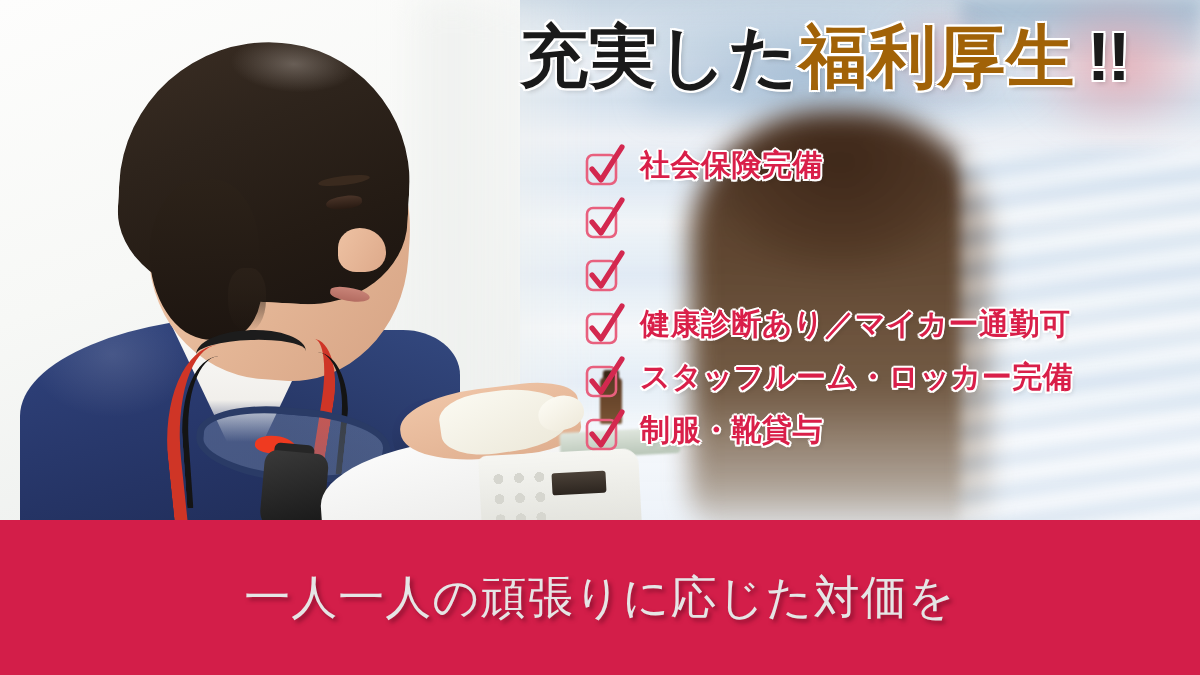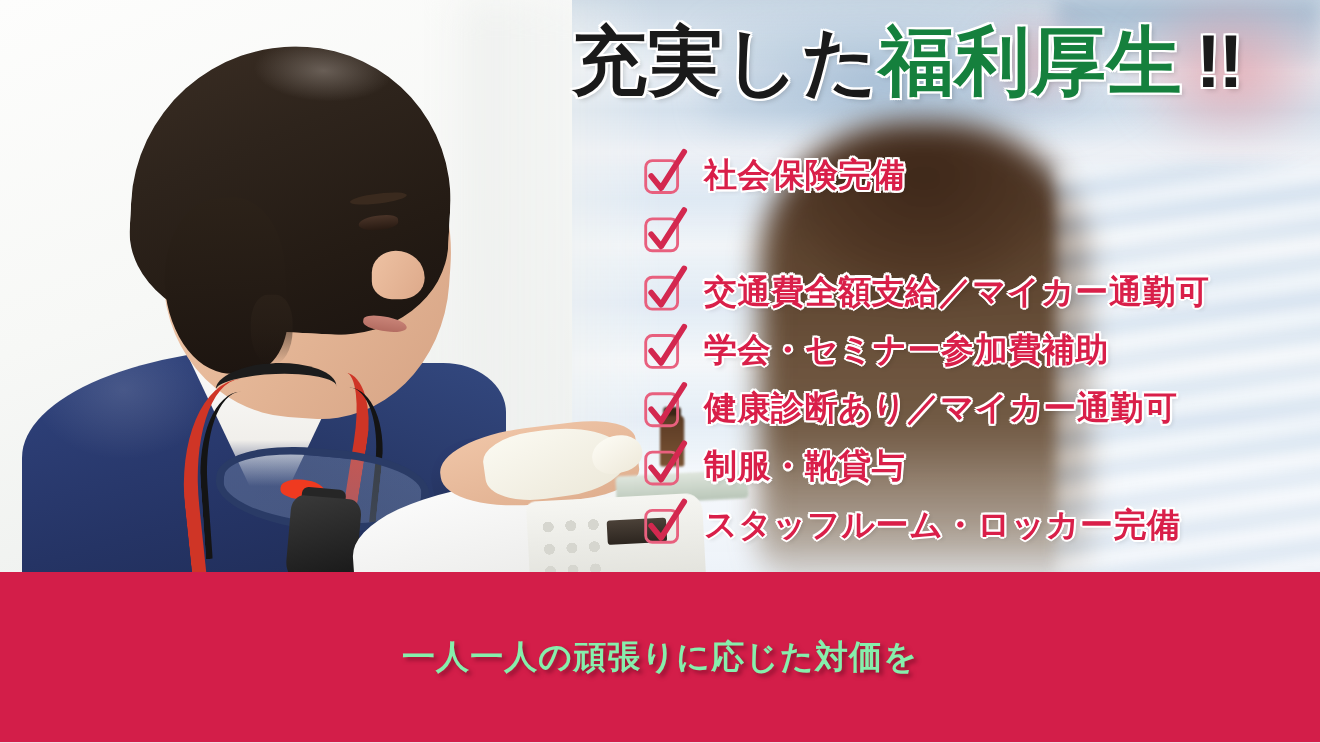--- a/index.html
+++ b/index.html
@@ -303,29 +303,29 @@
     font-size:68px;font-weight:bold;
     letter-spacing:1px;
     line-height:1;
     white-space:nowrap;
     color:#1a1a1a;
     text-shadow:
       2px 0 0 #fff, -2px 0 0 #fff, 0 2px 0 #fff, 0 -2px 0 #fff,
       2px 2px 0 #fff, -2px 2px 0 #fff, 2px -2px 0 #fff, -2px -2px 0 #fff,
       3px 3px 5px rgba(0,0,0,.18);
   }
-  .headline .hl-red{color:#15803d;}
+  .headline .hl-red{color:#a16207;}
   .headline .hl-bang{color:#1a1a1a;margin-left:12px;letter-spacing:-2px;}
 
   .benefit-list{
     position:absolute;left:584px;top:133px;
     width:616px;
   }
   .benefit-row{
-    display:flex;align-items:center;
+    display:flex;align-items:flex-end;
     height:53px;
   }
   .cbox{
     position:relative;
     width:34px;height:34px;flex:0 0 34px;
     margin-right:22px;
   }
   .cbox svg{position:absolute;left:-3px;top:-10px;width:46px;height:46px;overflow:visible;}
   .benefit-label{
     font-size:30px;font-weight:bold;
@@ -339,22 +339,22 @@
   }
 
   
   .banner{
     position:absolute;left:0;top:520px;width:1200px;height:155px;
     background:#D31E49;
     display:flex;flex-direction:column;
     align-items:center;justify-content:center;
   }
   .banner-line{
-    color:#86efac;
-    font-size:30px;font-weight:bold;
+    color:#e5e5e5;
+    font-size:46px;font-weight:normal;
     letter-spacing:1px;
     line-height:1.18;
     white-space:nowrap;
     text-shadow:3px 3px 4px rgba(90,8,30,.55);
   }
 </style>
 </head>
 <body>
 
 <div id="poster">
@@ -439,61 +439,51 @@
         </span>
       </div>
 
       <div class="benefit-row">
         <span class="cbox">
           <svg viewBox="0 0 46 46" aria-hidden="true">
             <rect x="6" y="13" width="29" height="29" rx="6" ry="6" fill="none" stroke="#E8607E" stroke-width="2.6"></rect>
             <path d="M11 27 L20 38 L41 5" fill="none" stroke="#D3284F" stroke-width="5.2" stroke-linecap="round" stroke-linejoin="round"></path>
           </svg>
         </span>
-        <span class="benefit-label">交通費全額支給／マイカー通勤可</span>
-      </div>
-
-      <div class="benefit-row">
-        <span class="cbox">
-          <svg viewBox="0 0 46 46" aria-hidden="true">
-            <rect x="6" y="13" width="29" height="29" rx="6" ry="6" fill="none" stroke="#E8607E" stroke-width="2.6"></rect>
-            <path d="M11 27 L20 38 L41 5" fill="none" stroke="#D3284F" stroke-width="5.2" stroke-linecap="round" stroke-linejoin="round"></path>
-          </svg>
-        </span>
-        <span class="benefit-label">学会・セミナー参加費補助</span>
-      </div>
+      </div>
+
 
       <div class="benefit-row">
         <span class="cbox">
           <svg viewBox="0 0 46 46" aria-hidden="true">
             <rect x="6" y="13" width="29" height="29" rx="6" ry="6" fill="none" stroke="#E8607E" stroke-width="2.6"></rect>
             <path d="M11 27 L20 38 L41 5" fill="none" stroke="#D3284F" stroke-width="5.2" stroke-linecap="round" stroke-linejoin="round"></path>
           </svg>
         </span>
         <span class="benefit-label">健康診断あり／マイカー通勤可</span>
       </div>
 
       <div class="benefit-row">
         <span class="cbox">
           <svg viewBox="0 0 46 46" aria-hidden="true">
             <rect x="6" y="13" width="29" height="29" rx="6" ry="6" fill="none" stroke="#E8607E" stroke-width="2.6"></rect>
             <path d="M11 27 L20 38 L41 5" fill="none" stroke="#D3284F" stroke-width="5.2" stroke-linecap="round" stroke-linejoin="round"></path>
           </svg>
         </span>
+        <span class="benefit-label">スタッフルーム・ロッカー完備</span>
+      </div>
+
+      <div class="benefit-row">
+        <span class="cbox">
+          <svg viewBox="0 0 46 46" aria-hidden="true">
+            <rect x="6" y="13" width="29" height="29" rx="6" ry="6" fill="none" stroke="#E8607E" stroke-width="2.6"></rect>
+            <path d="M11 27 L20 38 L41 5" fill="none" stroke="#D3284F" stroke-width="5.2" stroke-linecap="round" stroke-linejoin="round"></path>
+          </svg>
+        </span>
         <span class="benefit-label">制服・靴貸与</span>
-      </div>
-
-      <div class="benefit-row">
-        <span class="cbox">
-          <svg viewBox="0 0 46 46" aria-hidden="true">
-            <rect x="6" y="13" width="29" height="29" rx="6" ry="6" fill="none" stroke="#E8607E" stroke-width="2.6"></rect>
-            <path d="M11 27 L20 38 L41 5" fill="none" stroke="#D3284F" stroke-width="5.2" stroke-linecap="round" stroke-linejoin="round"></path>
-          </svg>
-        </span>
-        <span class="benefit-label">スタッフルーム・ロッカー完備</span>
       </div>
 
     </div>
   </div>
 
   <div class="banner">
     <div class="banner-line">一人一人の頑張りに応じた対価を</div>
   </div>
 
 </div>

